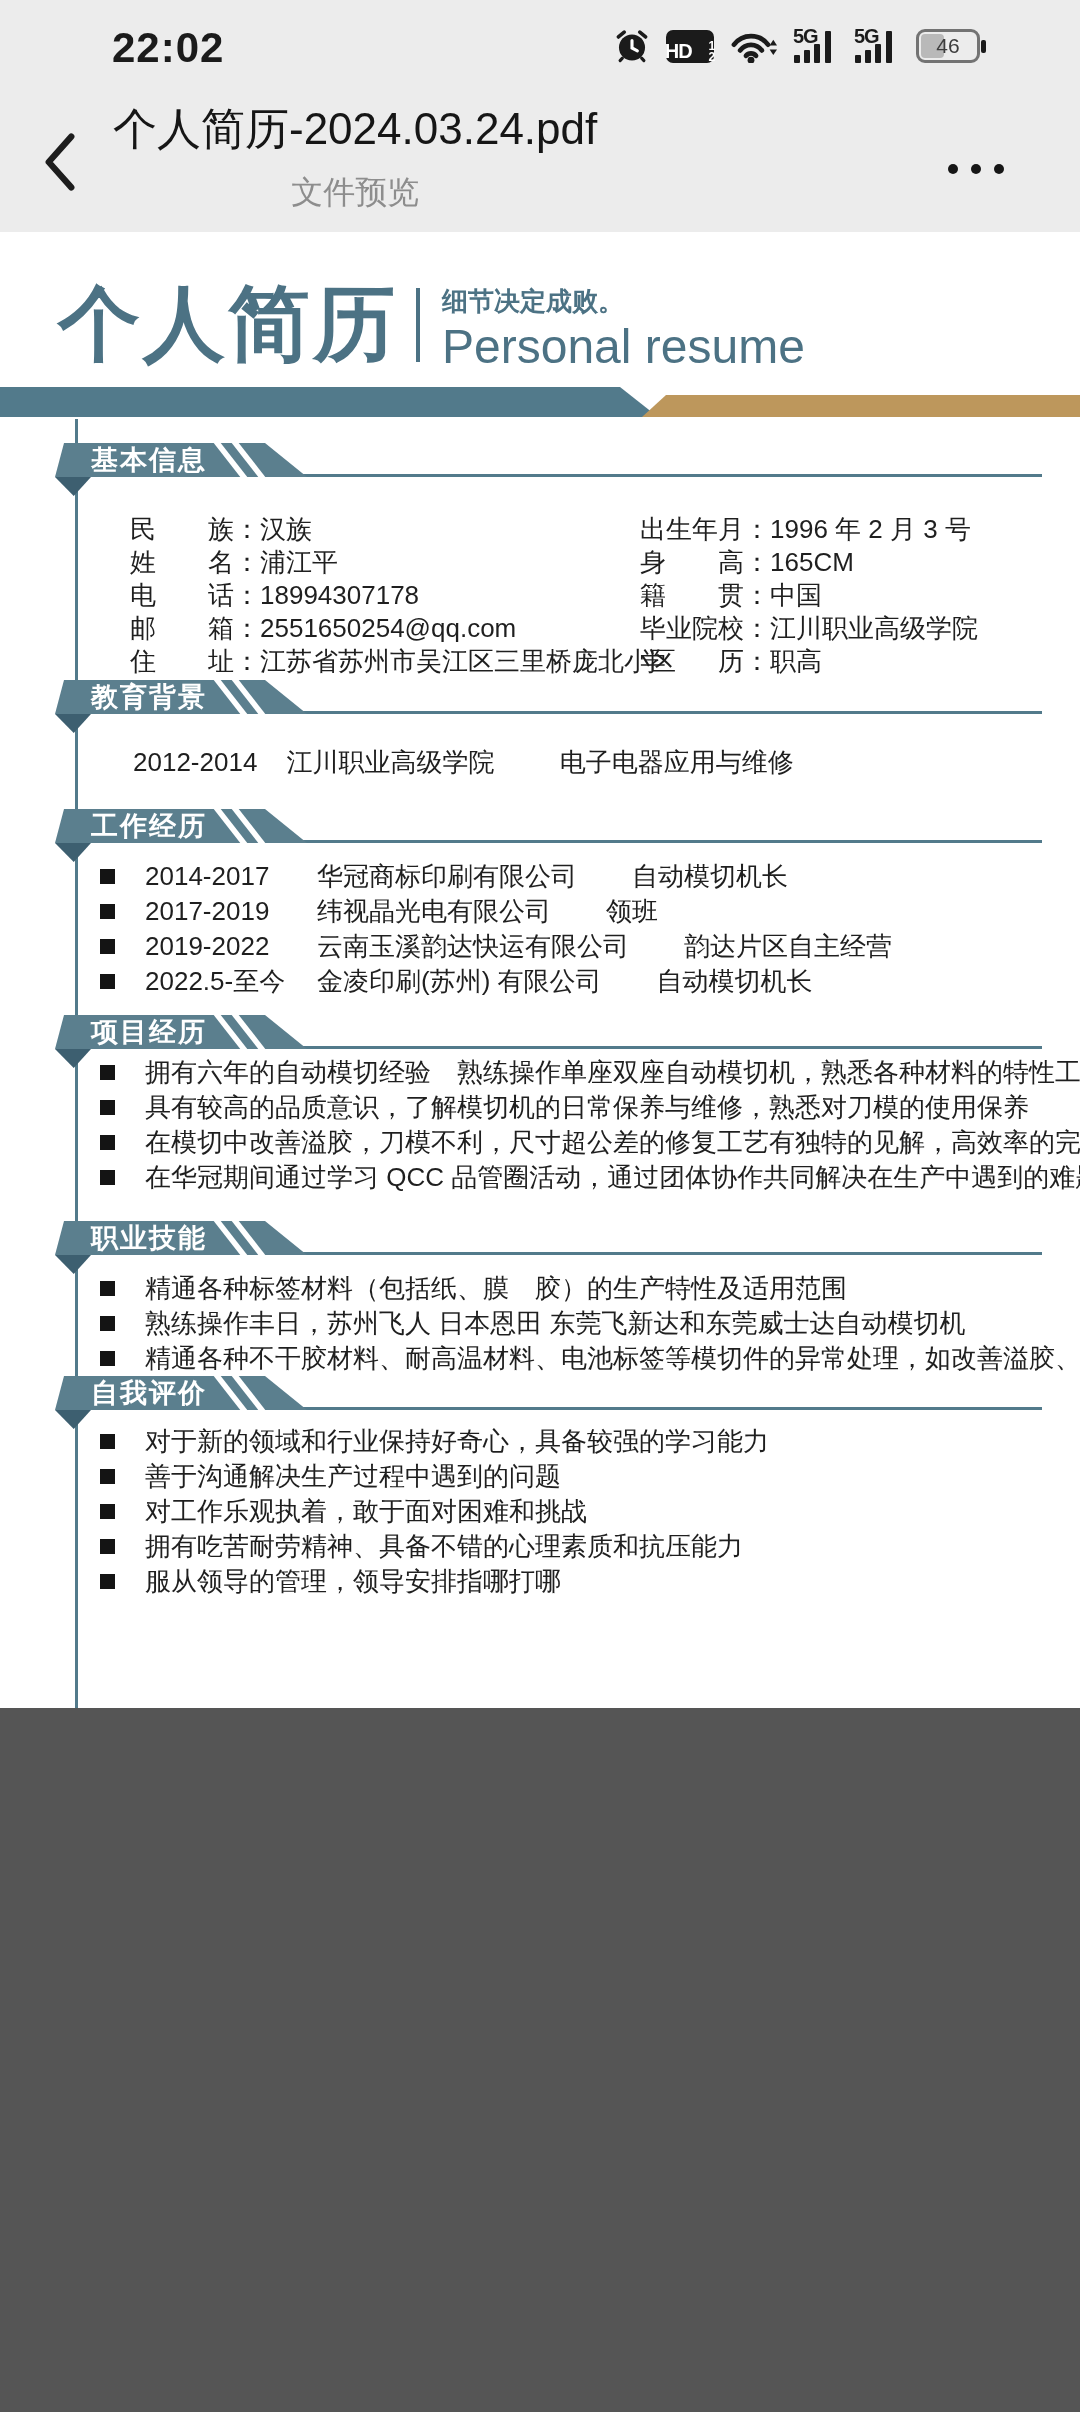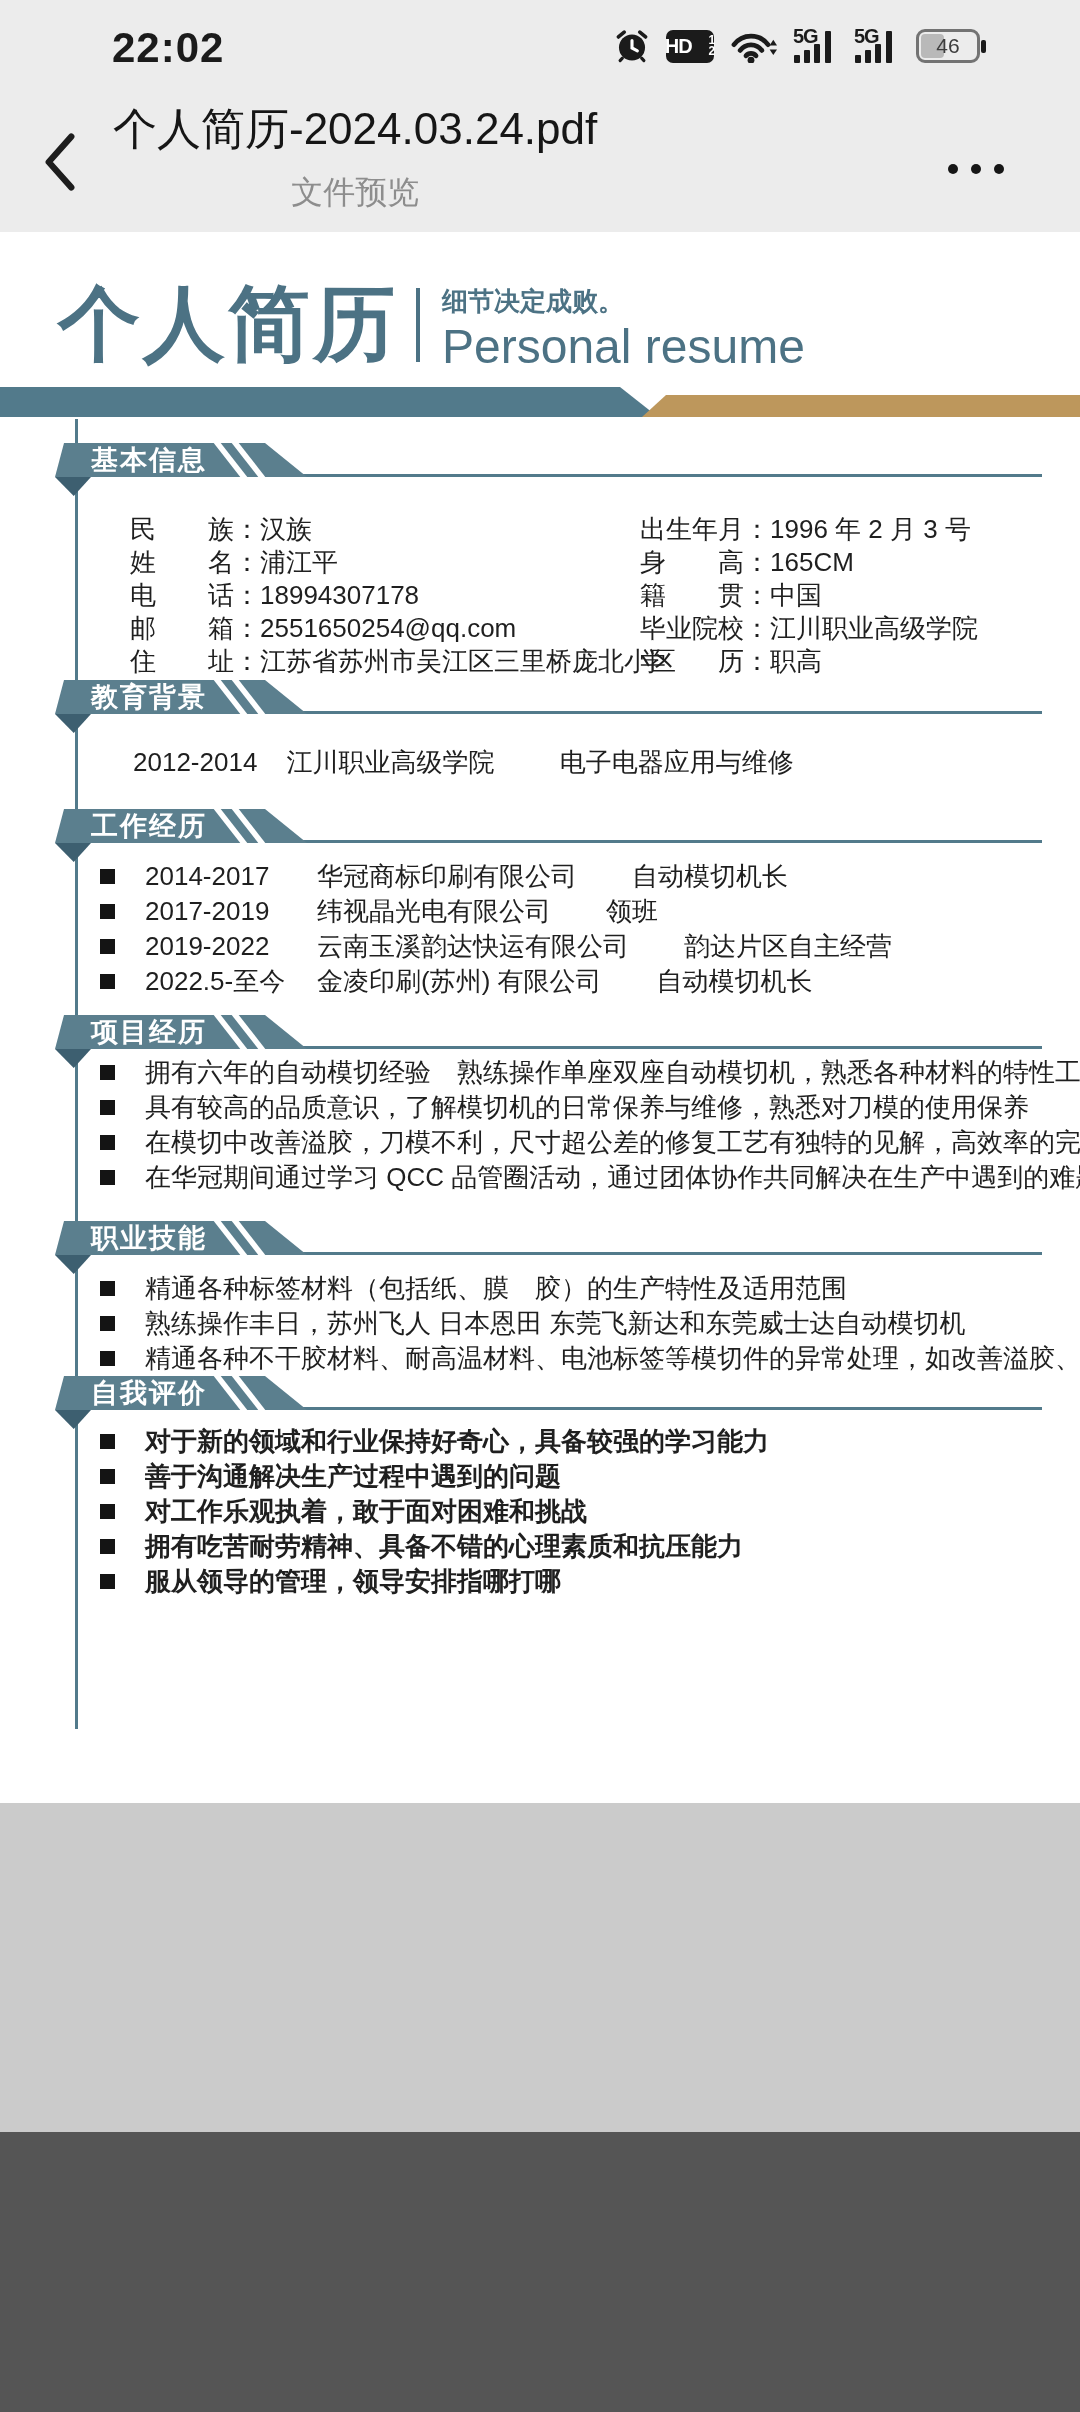--- a/index.html
+++ b/index.html
@@ -1,30 +1,30 @@
 <!DOCTYPE html>
 <html style="--teal: #527A8B; --tag: #5B7F8E; --teal_dark: #3D5F70; --gold: #BD975C; --title_teal: #4C7284;"><head>
 <meta charset="utf-8">
 <style>
   * { margin:0; padding:0; box-sizing:border-box; }
   html,body { background:#555; }
   body { font-family:"Liberation Sans","DejaVu Sans",sans-serif; }
 
   .screen{
-    position:relative; width:1080px; height:2132px; margin:0 auto;
+    position:relative; width:1080px; height:1708px; margin:0 auto;
     background:#ECECEC; overflow:hidden; color:#1f1f1f;
   }
 
   
   .status-bar{ position:absolute; top:0; left:0; right:0; height:90px; }
   .time{ position:absolute; left:112px; top:24px; font-size:42px; font-weight:600; color:#1b1b1b; letter-spacing:1px; }
   .status-icons{ position:absolute; right:92px; top:28px; height:36px; display:flex; align-items:center; gap:17px; }
 
   .hd-badge{ width:48px; height:33px; background:#1b1b1b; border-radius:7px; color:#fff;
-    display:flex; align-items:center; justify-content:center; gap:17px; }
+    display:flex; align-items:flex-end; justify-content:center; gap:17px; }
   .hd-badge .hd-txt{ font-size:20px; font-weight:700; letter-spacing:-1px; }
   .hd-badge .hd-sims{ display:flex; flex-direction:column; line-height:11px; font-size:12px; font-weight:700; }
 
   .sig{ position:relative; width:44px; height:34px; }
   .sig .sig-label{ position:absolute; top:-4px; left:-1px; font-size:20px; font-weight:700; color:#1b1b1b; letter-spacing:-1px; }
   .sig i{ position:absolute; bottom:0; width:6px; background:#1b1b1b; border-radius:1px; }
   .sig i:nth-of-type(1){ left:0;  height:8px; }
   .sig i:nth-of-type(2){ left:10px; height:13px; }
   .sig i:nth-of-type(3){ left:20px; height:19px; }
   .sig i:nth-of-type(4){ left:31px; height:32px; }
@@ -86,21 +86,21 @@
   .edu-school{ margin-left:22px; }
   .edu-major{ margin-left:58px; }
 
   .b-list{ }
   .b-row{ display:flex; align-items:center; height:35px; font-size:26px; padding-left:100px; white-space:pre; }
   .bullet{ width:15px; height:15px; background:#141414; margin-right:30px; flex:none; }
   .w-period{ display:inline-block; width:172px; }
   .w-role{ margin-left:55px; }
 
   .m16{ margin-top:16px; } .m30{ margin-top:30px; } .m6{ margin-top:6px; }
-  .m26{ margin-top:26px; } .m50{ } .m14{ margin-top:14px;font-weight:bold; } .m2{ margin-top:2px; }
+  .m26{ margin-top:26px; } .m50{ } .m14{ margin-top:14px; } .m2{ margin-top:2px; }
 
   
   .gray-area{ position:absolute; top:1803px; left:0; width:100%; height:564px; background:#CBCBCB; }
   .bottom-strip{ position:absolute; top:2367px; left:0; width:100%; height:45px; background:#ffffff; }
   .home-indicator{ position:absolute; left:360px; top:2381px; width:360px; height:13px; border-radius:7px; background:#878787; }
 </style>
 </head>
 <body>
 
 <div class="screen">

